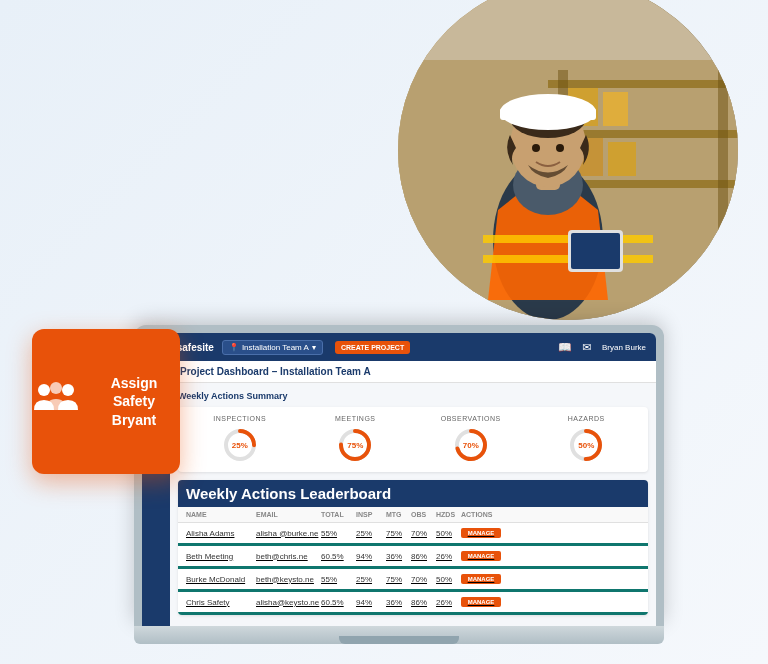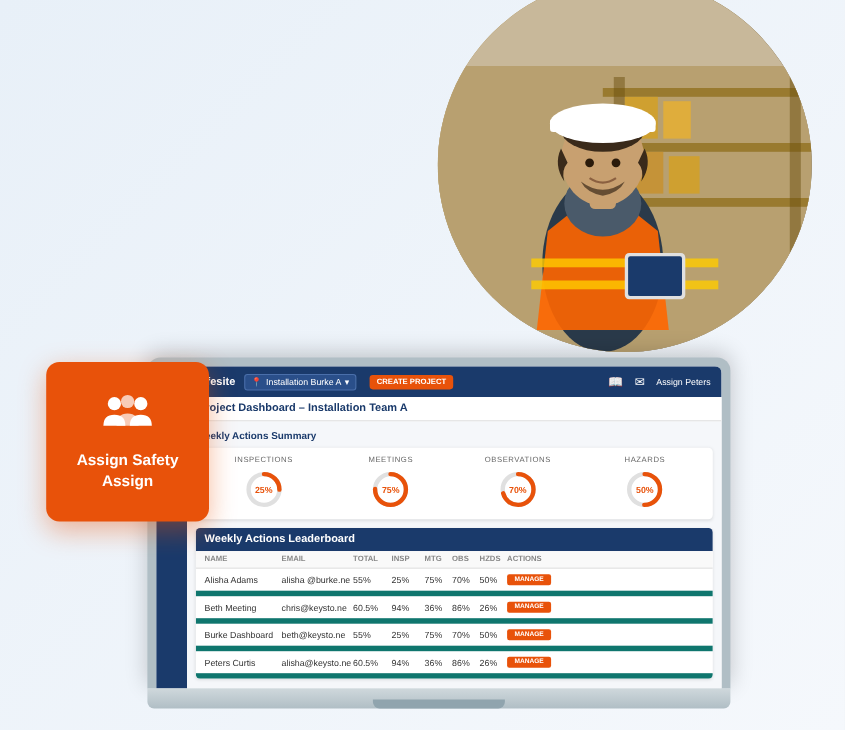--- a/index.html
+++ b/index.html
@@ -262,21 +262,21 @@
     .leaderboard {
       background: white;
       border-radius: 4px;
       box-shadow: 0 1px 3px rgba(0,0,0,0.1);
       overflow: hidden;
     }
 
     .leaderboard-header {
       background: #1a3a6b;
       color: white;
-      font-size: 10px;
+      font-size: 15px;
       font-weight: bold;
       padding: 5px 8px;
     }
 
     .table-header {
       display: grid;
       grid-template-columns: 70px 65px 35px 30px 25px 25px 25px 40px;
       padding: 4px 8px;
       border-bottom: 1px solid #e0e0e0;
       background: #f9f9f9;
@@ -286,50 +286,51 @@
       font-size: 7px;
       color: #888;
       text-transform: uppercase;
       font-weight: bold;
     }
 
     .table-row {
       display: grid;
       grid-template-columns: 70px 65px 35px 30px 25px 25px 25px 40px;
       padding: 5px 8px;
-      border-bottom: 5px solid #0f766e;
-      align-items: center;
+      border-bottom: 3px solid #0f766e;
+      align-items: center;
+      text-decoration: underline;
     }
 
     .td {
       font-size: 8px;
       color: #333;
     }
 
     .manage-btn {
       background: #e8520a;
       color: white;
       font-size: 6px;
       font-weight: bold;
       padding: 2px 5px;
       border-radius: 2px;
       text-align: center;
     }
 
     
     .orange-card {
       position: absolute;
-      left: 42px;
+      left: 32px;
       top: 329px;
       width: 148px;
       height: 145px;
       background: #e8520a;
       border-radius: 12px;
       display: flex;
-      flex-direction: column;
+      flex-direction: row;
       align-items: center;
       justify-content: center;
       gap: 8px;
       box-shadow: 0 8px 24px rgba(232, 82, 10, 0.4);
       z-index: 10;
     }
 
     .card-icon {
       color: white;
       font-size: 32px;
@@ -413,28 +414,28 @@
     <div class="laptop-screen-outer">
       <div class="laptop-screen-inner">
 
         <div class="app-header">
           <div class="logo-box">
             <span class="logo-s">S</span>
           </div>
           <span class="logo-text">safesite</span>
           <div class="location-pill">
             <span>📍</span>
-            <span>Installation Burke A</span>
+            <span>Installation Team A</span>
             <span>▾</span>
           </div>
           <div class="create-btn">CREATE PROJECT</div>
           <div class="header-right">
             <span class="header-icon">📖</span>
             <span class="header-icon">✉</span>
-            <span>Assign Peters</span>
+            <span>Bryan Burke</span>
           </div>
         </div>
 
         <div class="app-body">
 
           <div class="sidebar">
             <div class="sidebar-icon active">⊞</div>
             <div class="sidebar-icon">≡</div>
             <div class="sidebar-icon">▭</div>
             <div class="sidebar-icon">▦</div>
@@ -513,42 +514,42 @@
                   <span class="td">55%</span>
                   <span class="td">25%</span>
                   <span class="td">75%</span>
                   <span class="td">70%</span>
                   <span class="td">50%</span>
                   <span class="manage-btn">MANAGE</span>
                 </div>
 
                 <div class="table-row">
                   <span class="td">Beth Meeting</span>
-                  <span class="td">chris@keysto.ne</span>
+                  <span class="td">beth@chris.ne</span>
                   <span class="td">60.5%</span>
                   <span class="td">94%</span>
                   <span class="td">36%</span>
                   <span class="td">86%</span>
                   <span class="td">26%</span>
                   <span class="manage-btn">MANAGE</span>
                 </div>
 
                 <div class="table-row">
-                  <span class="td">Burke Dashboard</span>
+                  <span class="td">Burke McDonald</span>
                   <span class="td">beth@keysto.ne</span>
                   <span class="td">55%</span>
                   <span class="td">25%</span>
                   <span class="td">75%</span>
                   <span class="td">70%</span>
                   <span class="td">50%</span>
                   <span class="manage-btn">MANAGE</span>
                 </div>
 
                 <div class="table-row">
-                  <span class="td">Peters Curtis</span>
+                  <span class="td">Chris Safety</span>
                   <span class="td">alisha@keysto.ne</span>
                   <span class="td">60.5%</span>
                   <span class="td">94%</span>
                   <span class="td">36%</span>
                   <span class="td">86%</span>
                   <span class="td">26%</span>
                   <span class="manage-btn">MANAGE</span>
                 </div>
               </div>
 
@@ -569,15 +570,15 @@
       <circle cx="12" cy="10" r="6" fill="white"></circle>
       <path d="M2 30 Q2 20 12 20 Q22 20 22 30" fill="white"></path>
       <circle cx="36" cy="10" r="6" fill="white"></circle>
       <path d="M26 30 Q26 20 36 20 Q46 20 46 30" fill="white"></path>
       <circle cx="24" cy="8" r="6" fill="rgba(255,255,255,0.7)"></circle>
       <path d="M14 30 Q14 19 24 19 Q34 19 34 30" fill="rgba(255,255,255,0.7)"></path>
     </svg>
   </div>
   <div class="card-text">
     <span>Assign Safety</span><br>
-    <span>Assign</span>
+    <span>Bryant</span>
   </div>
 </div>
 
 </body></html>

